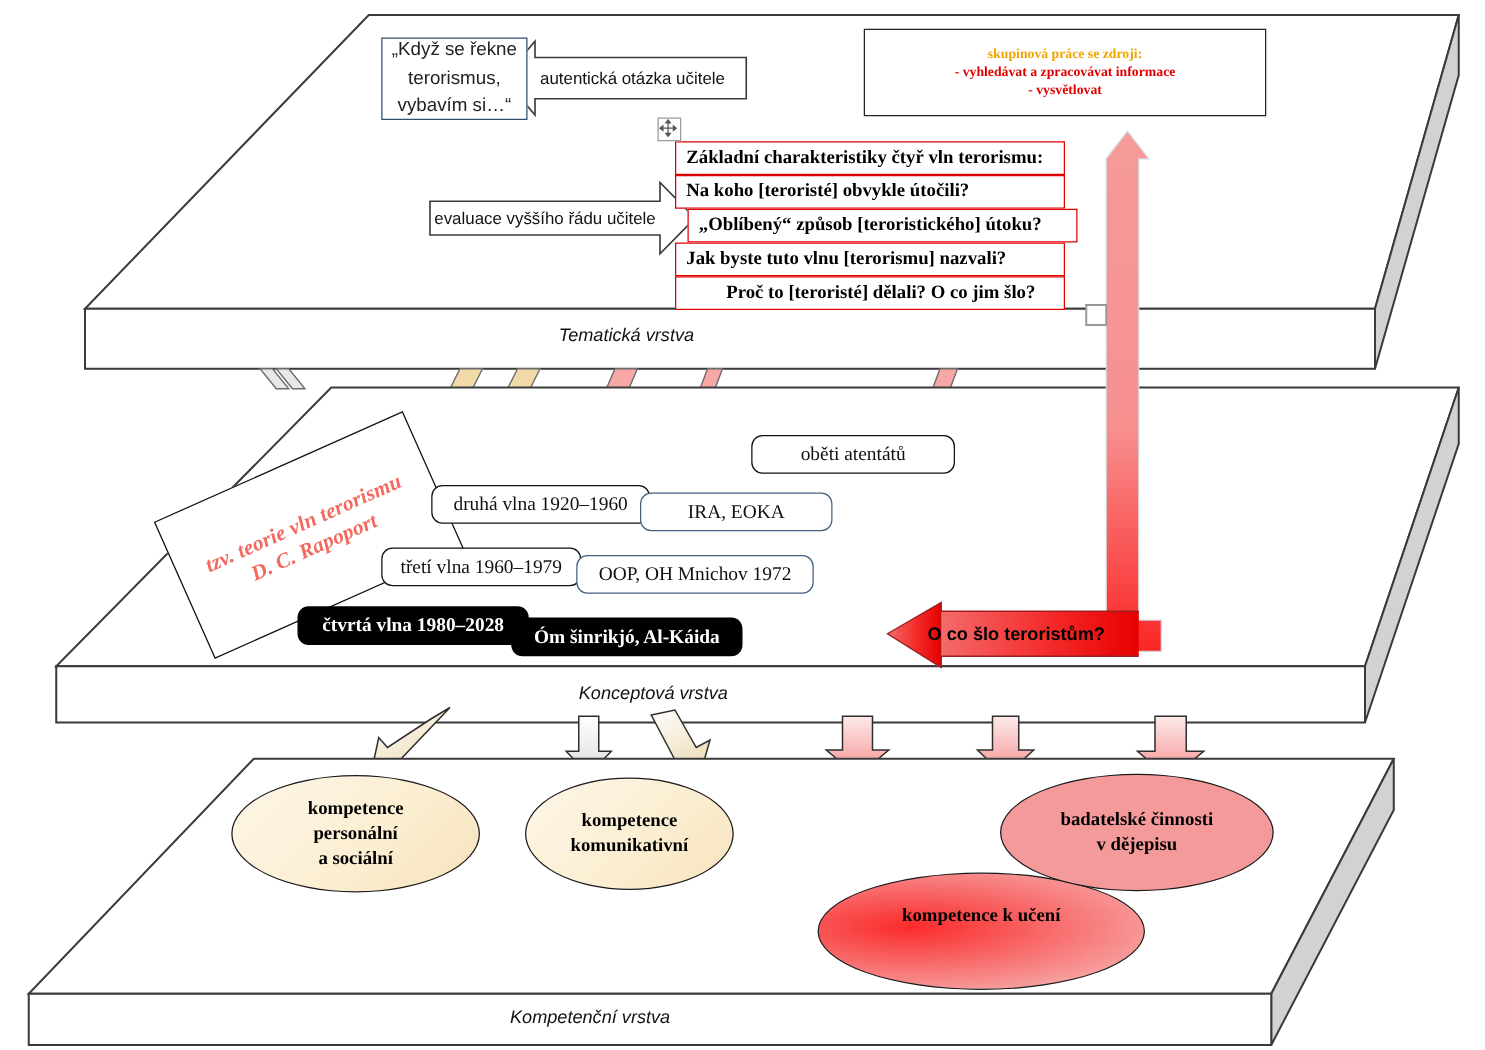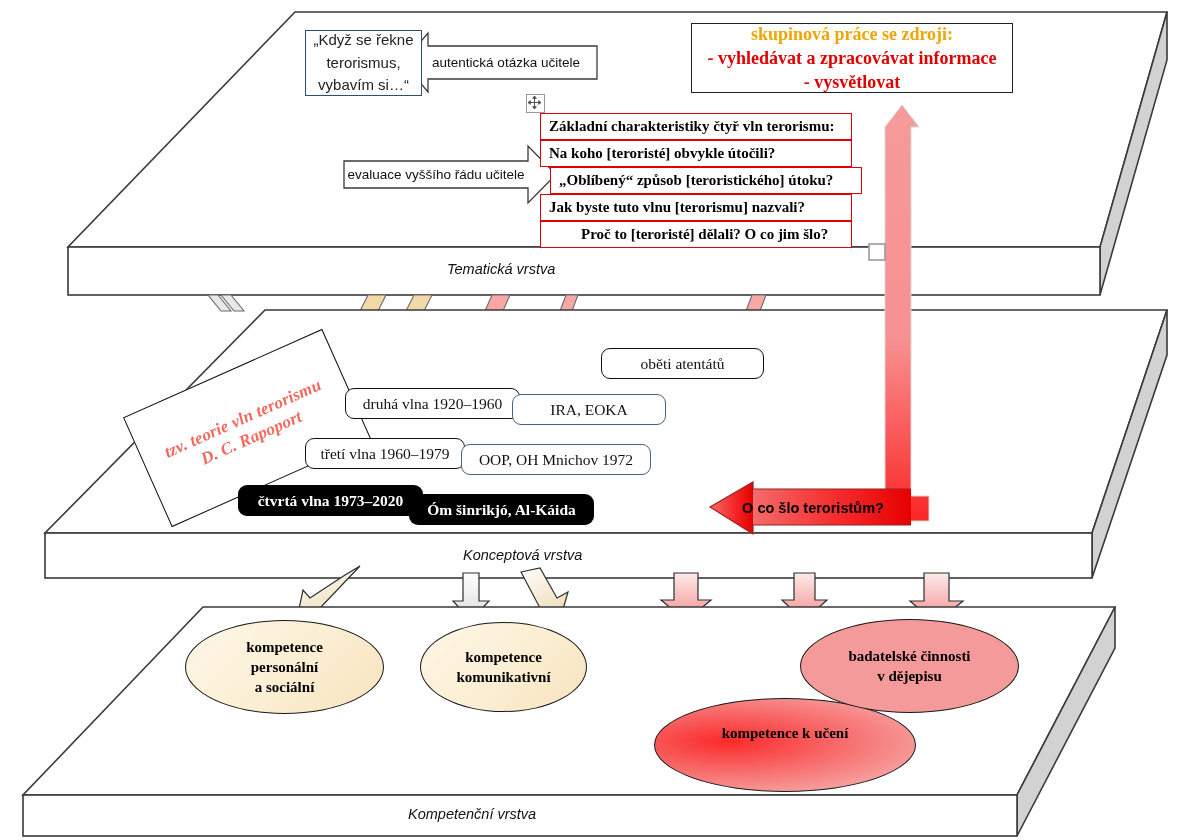--- a/index.html
+++ b/index.html
@@ -11,21 +11,21 @@
        justify-content:center;text-align:right;background:#ffffff;}
   .sans{font-family:"Liberation Sans",sans-serif;}
   .layerlabel{position:absolute;font-family:"Liberation Sans",sans-serif;
        font-style:italic;font-size:14.5px;color:#111;}
   
   .quote{border:1.2px solid #2f4f6f;font-size:15px;line-height:1.5;color:#222;
          padding:4px 6px;}
   
   .redbox{border:1.2px solid #222;padding:4px 8px;flex-direction:column;
           line-height:1.35;font-family:"Liberation Serif",serif;font-weight:bold;
-          font-size:18px;}
+          font-size:11px;}
   .redbox .l1{color:#f0a500;}
   .redbox .l2,.redbox .l3{color:#e00000;}
   
   .qrow{border:1.6px solid #e00000;font-family:"Liberation Serif",serif;
         font-weight:bold;font-size:15px;color:#000;justify-content:flex-start;
         padding-left:8px;}
   
   .rnd{border-radius:9px;border:1.2px solid #111;font-family:"Liberation Serif",serif;
        font-size:15.5px;color:#111;}
   .rndblue{border-color:#46627f;}
@@ -198,21 +198,21 @@
   </div>
 
   <div class="box rnd" style="left:561px;top:348px;width:163px;height:31px;margin-left:40px;">oběti atentátů</div>
 
   <div class="box rnd" style="left:345px;top:388px;width:175px;height:31px;">druhá vlna 1920–1960</div>
   <div class="box rnd rndblue" style="left:512px;top:394px;width:154px;height:31px;">IRA, EOKA</div>
 
   <div class="box rnd" style="left:305px;top:438px;width:160px;height:31px;">třetí vlna 1960–1979</div>
   <div class="box rnd rndblue" style="left:461px;top:444px;width:190px;height:31px;">OOP, OH Mnichov 1972</div>
 
-  <div class="box blk" style="left:238px;top:485px;width:185px;height:31px;">čtvrtá vlna 1973–2020</div>
+  <div class="box blk" style="left:238px;top:485px;width:185px;height:31px;">čtvrtá vlna 1980–2028</div>
   <div class="box blk" style="left:409px;top:494px;width:185px;height:31px;">Óm šinrikjó, Al-Káida</div>
 
   <div id="teroristum-label">O co šlo teroristům?</div>
 
   <div class="elli cream" style="left:185px;top:620px;width:197px;height:92px;flex-direction:column;">
     <span>kompetence</span>
     <span>personální</span>
     <span>a sociální</span>
   </div>
 

